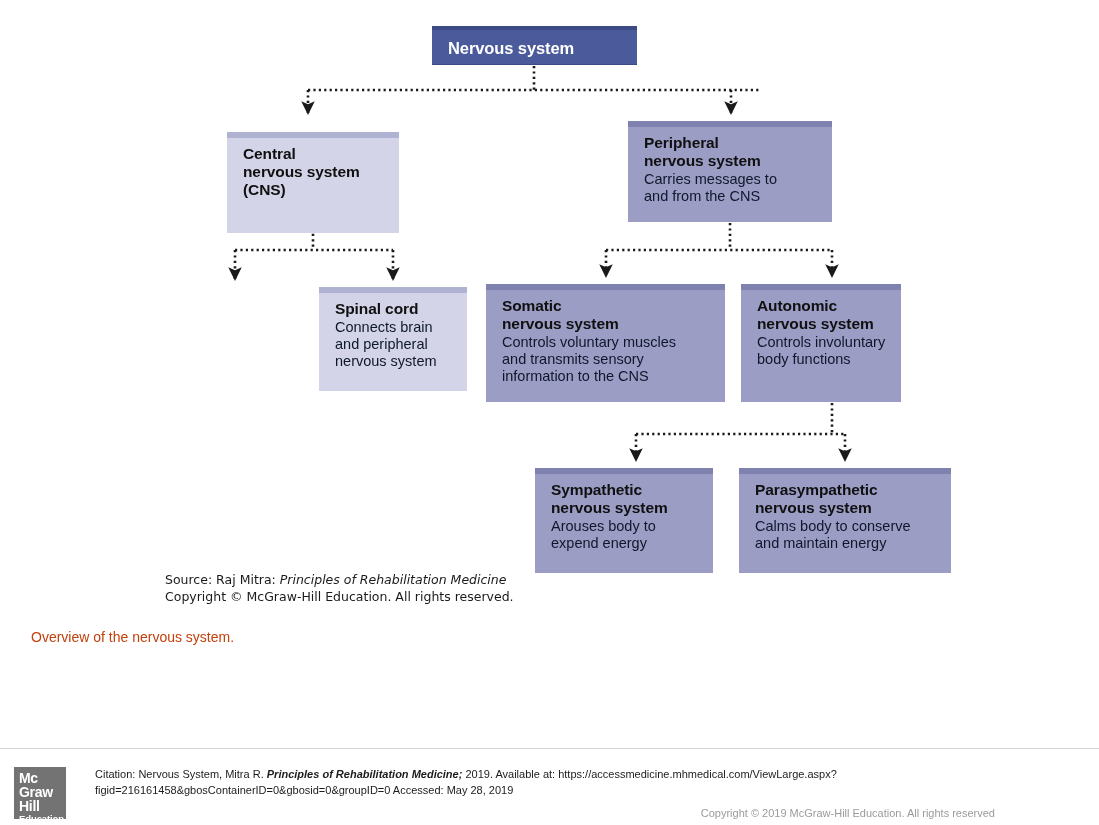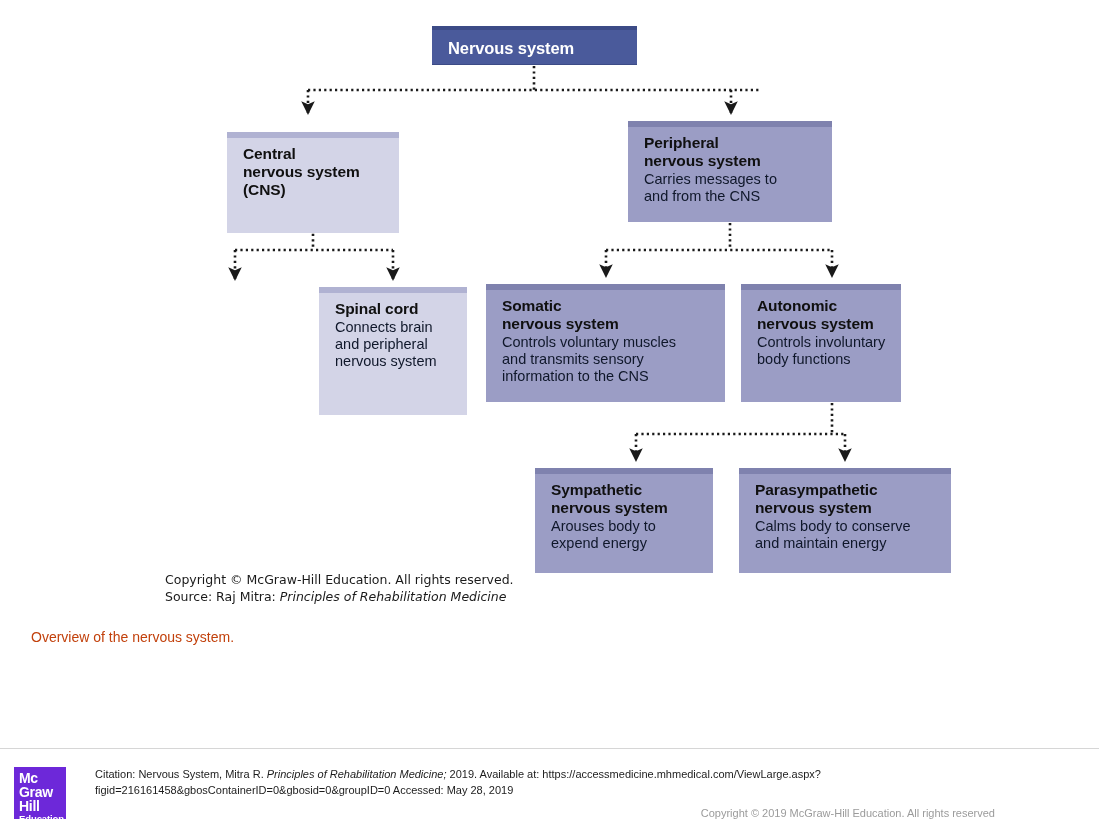--- a/index.html
+++ b/index.html
@@ -82,21 +82,21 @@
   .node.mid {
     background: #9b9dc5;
     border-top-color: #7f82ae;
   }
 
   
   #n-root     { left: 432px; top: 26px;  width: 205px; height: 39px; }
   #n-cns      { left: 227px; top: 132px; width: 172px; height: 101px; }
   #n-pns      { left: 628px; top: 121px; width: 204px; height: 101px; }
   #n-brain    { left: 167px; top: 287px; width: 136px; height: 104px; }
-  #n-spinal   { left: 319px; top: 287px; width: 148px; height: 128px; }
+  #n-spinal   { left: 319px; top: 287px; width: 148px; height: 104px; }
   #n-somatic  { left: 486px; top: 284px; width: 239px; height: 118px; }
   #n-auto     { left: 741px; top: 284px; width: 160px; height: 118px; }
   #n-symp     { left: 535px; top: 468px; width: 178px; height: 105px; }
   #n-parasymp { left: 739px; top: 468px; width: 212px; height: 105px; }
 
   
   #source-block {
     position: absolute;
     left: 165px;
     top: 572px;
@@ -132,21 +132,21 @@
     top: 749px;
     width: 1099px;
     height: 76px;
   }
   #mhe-logo {
     position: absolute;
     left: 14px;
     top: 18px;
     width: 52px;
     height: 52px;
-    background: #6d28d9;
+    background: #737373;
     color: #ffffff;
     font-weight: bold;
     line-height: 1.0;
     padding: 4px 0 0 5px;
     box-sizing: border-box;
   }
   #mhe-logo .l1,
   #mhe-logo .l2,
   #mhe-logo .l3 {
     display: block;
@@ -161,21 +161,21 @@
   }
   #cite {
     position: absolute;
     left: 95px;
     top: 18px;
     width: 900px;
     font-size: 11px;
     line-height: 1.42;
     color: #1c1c1c;
   }
-  #cite .it { font-style: italic; }
+  #cite .it { font-style: italic; font-weight: bold; }
   #cite-copy {
     display: block;
     color: #9b9b9b;
     margin-top: 8px;
     text-align: right;
   }
 </style>
 </head>
 <body>
 
@@ -247,24 +247,24 @@
   </div>
 
   <div class="node mid" id="n-parasymp">
     <span class="ttl">Parasympathetic<br>nervous system</span>
     <span class="sub">Calms body to conserve<br>and maintain energy</span>
   </div>
 
 </div>
 
 <div id="source-block">
-  <div>Copyright © McGraw-Hill Education. All rights reserved.</div>
   <div>
     <span>Source: Raj Mitra: </span><span class="it">Principles of Rehabilitation Medicine</span>
   </div>
+  <div>Copyright © McGraw-Hill Education. All rights reserved.</div>
 </div>
 
 <div id="caption">Overview of the nervous system.</div>
 
 <div id="footer-rule"></div>
 
 <div id="footer">
   <div id="mhe-logo">
     <span class="l1">Mc</span>
     <span class="l2">Graw</span>

